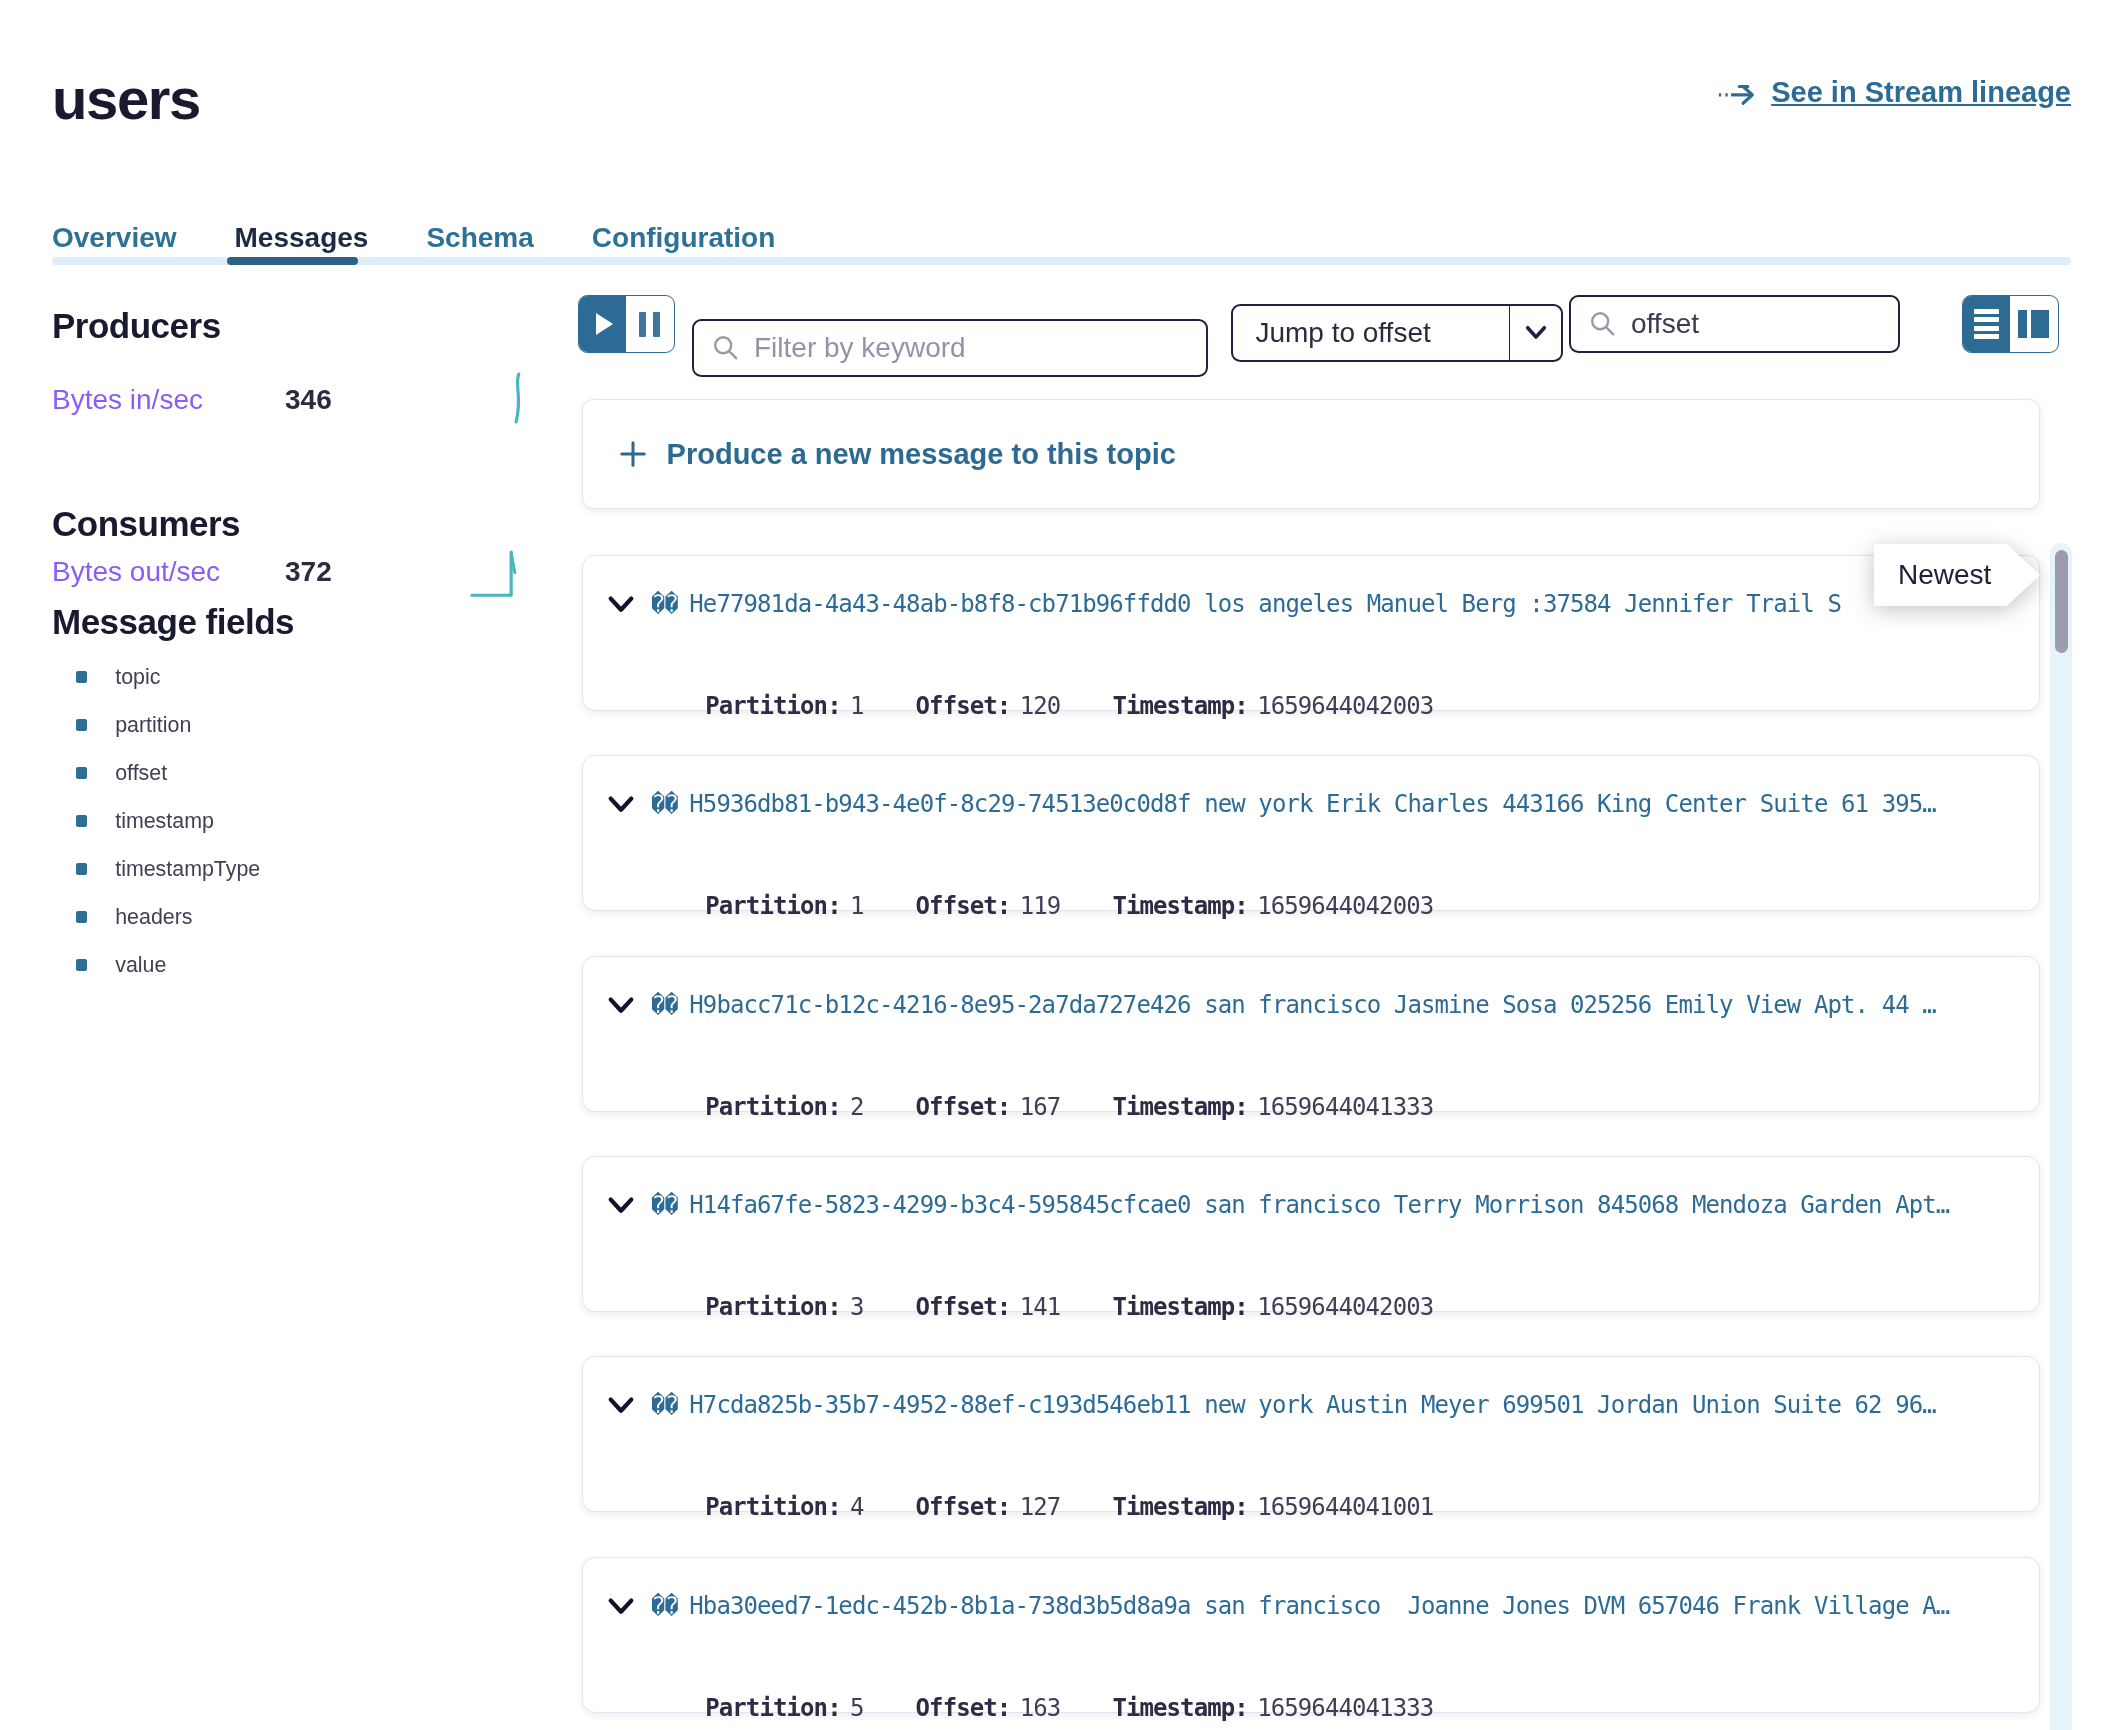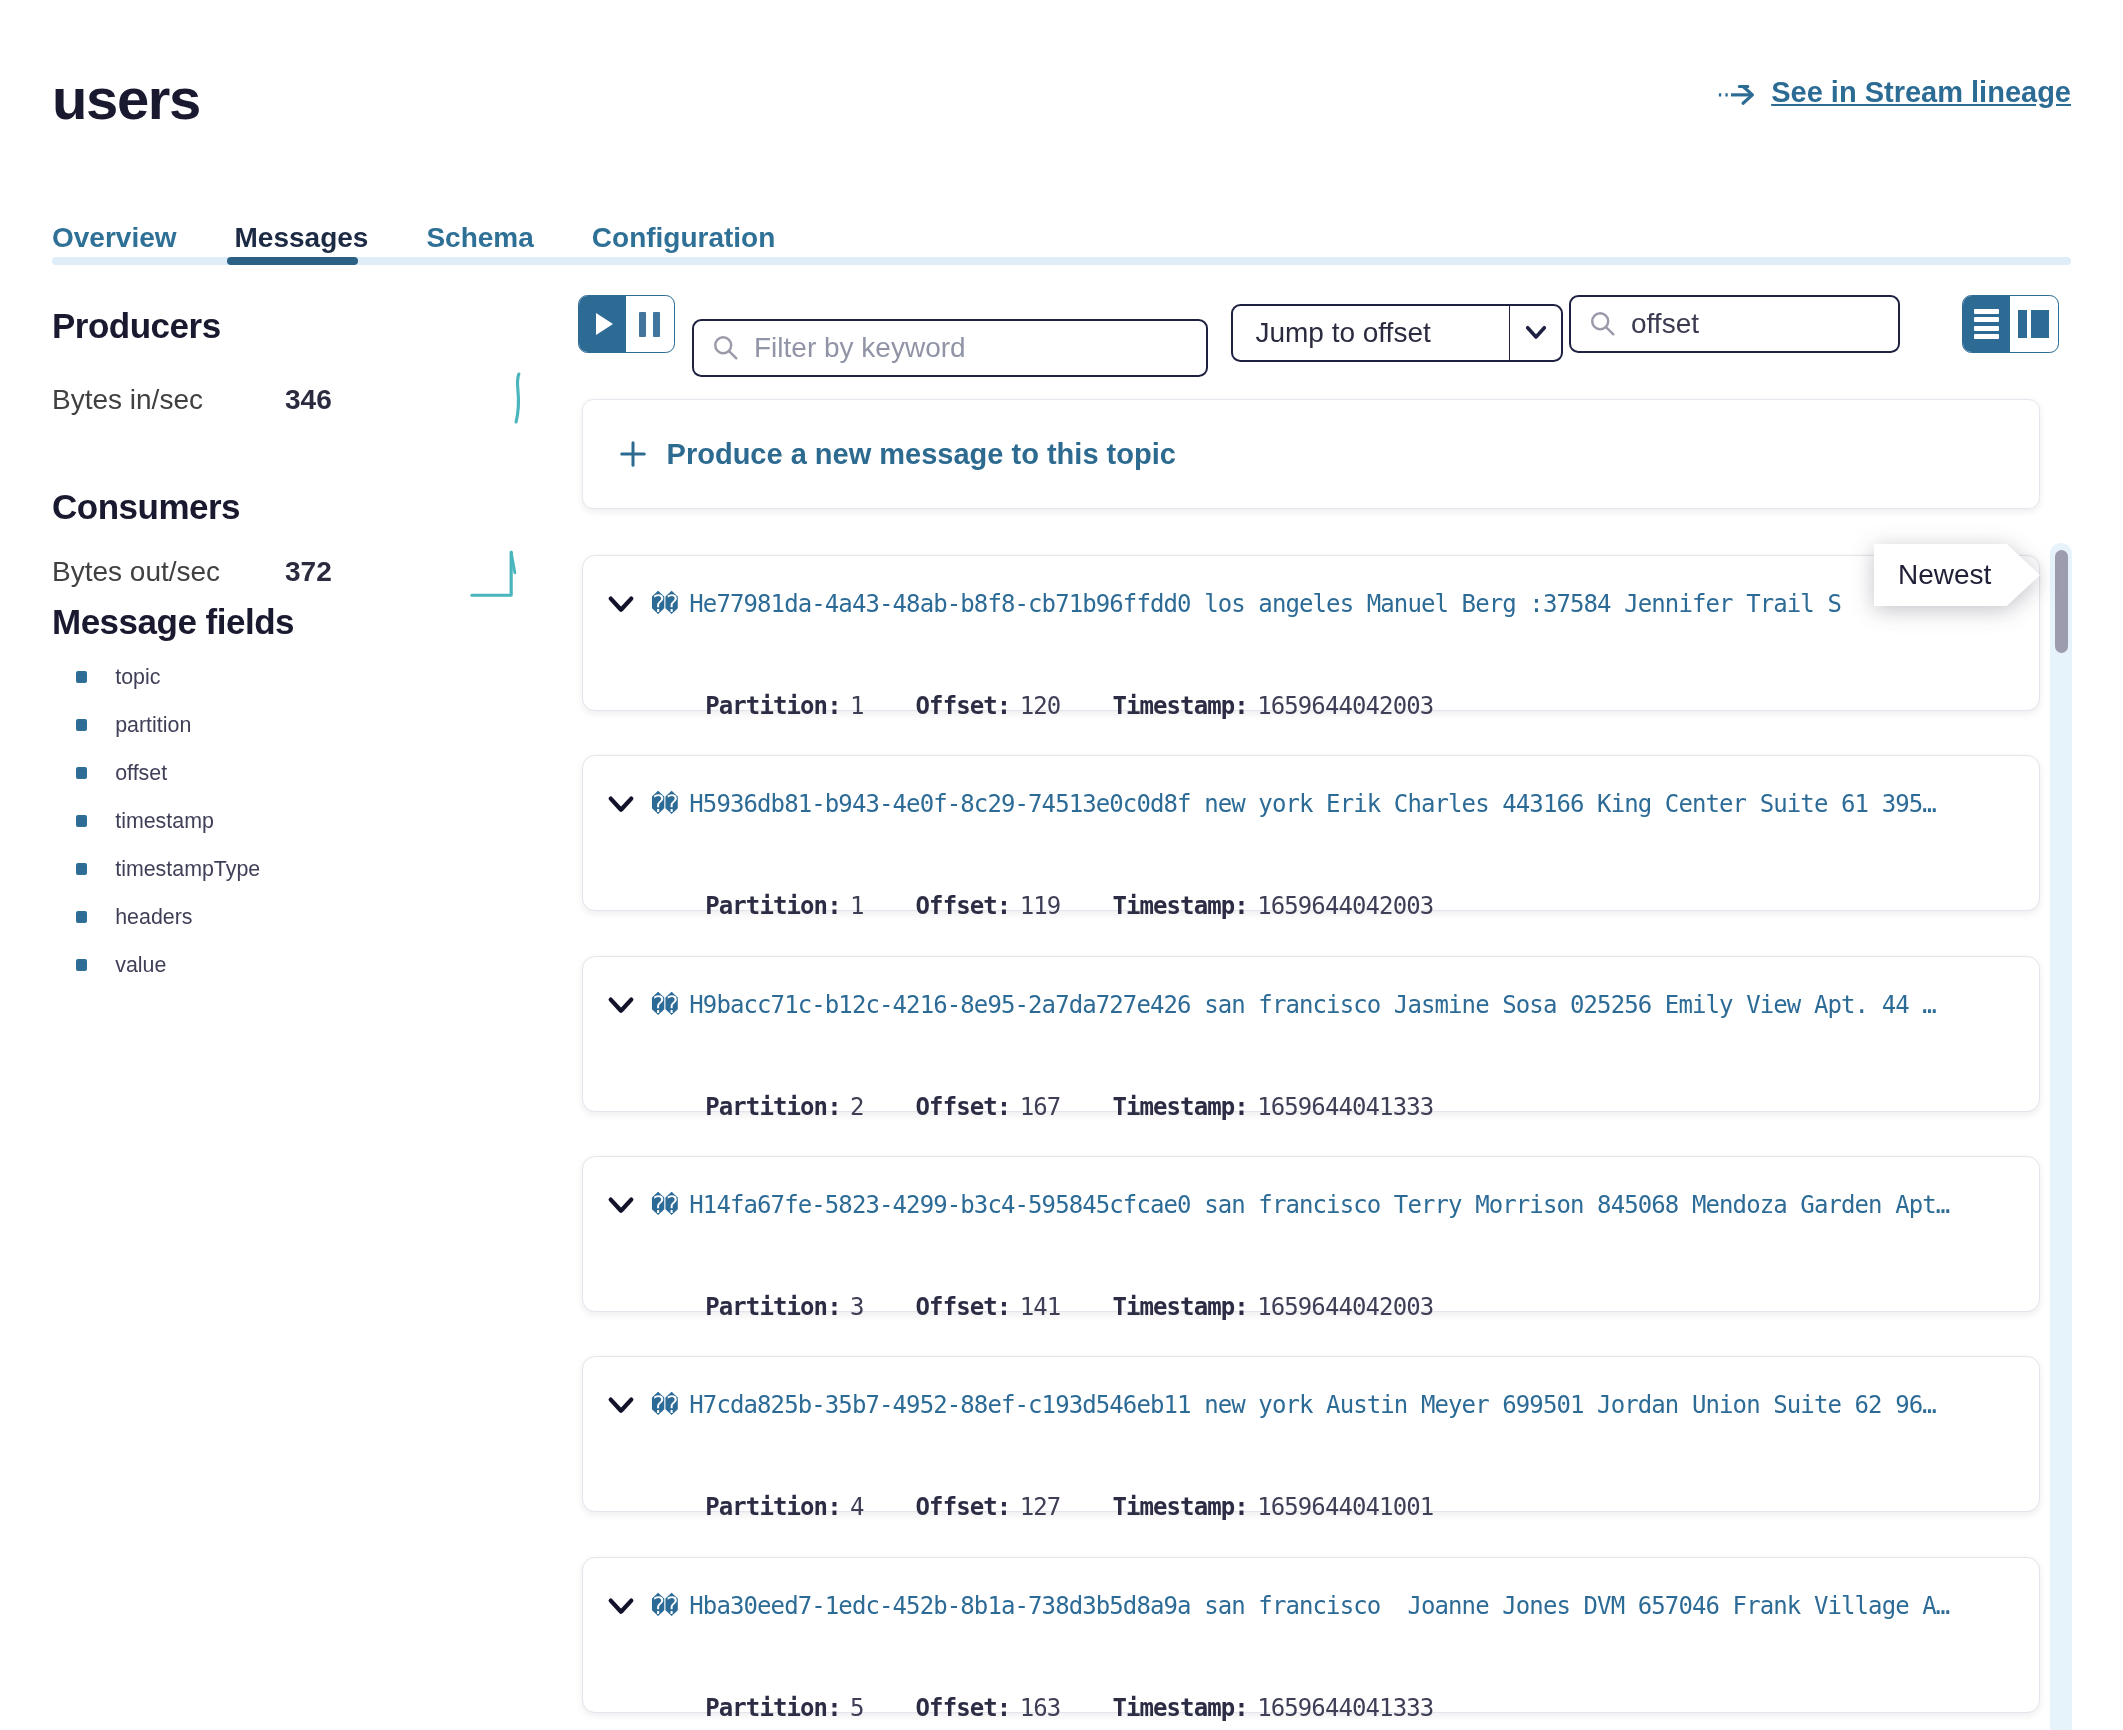--- a/index.html
+++ b/index.html
@@ -19,21 +19,21 @@
   .tabbar { position:absolute; left:52px; top:257px; width:2019px; height:8.4px;
     background:#deedf8; border-radius:4.7px; }
   .tabbar .indicator { position:absolute; left:175px; top:0; width:131px; height:8.4px;
     background:#2c6186; border-radius:4.7px; }
 
   
   .h2 { position:absolute; left:52px; font-size:35px; font-weight:800; color:#191930;
     letter-spacing:-0.5px; }
   .stat-row { position:absolute; left:52px; width:477px; display:grid;
     grid-template-columns:233px 1fr auto; align-items:center; }
-  .stat-label { font-size:28px; color:#404040; }
+  .stat-label { font-size:28px; color:#8b5cf6; }
   .stat-value { font-size:28px; color:#2b2b40;font-weight:bold; }
   .spark { justify-self:end; }
 
   .fields-list { position:absolute; left:52px; top:653px; width:447px; }
   .field-item { height:48px; display:flex; align-items:center; gap:28px; cursor:pointer; }
   .bullet { width:11.2px; height:11.2px; border-radius:1.9px; background:#2e6e96; margin-left:24px; }
   .field-label { font-size:21.4px; color:#3f3f58; }
 
   
   .seg-group { position:absolute; top:295px; height:58px; border:1.9px solid #2d6a94;
@@ -130,21 +130,21 @@
 <div class="stat-row" style="top:371px;">
   <span class="stat-label">Bytes in/sec</span>
   <span class="stat-value">346</span>
   <span class="spark">
     <svg width="24" height="54" viewBox="0 0 26 58">
       <path d="M15 3 C10 16 19 26 12 55" fill="none" stroke="#49b5bd" stroke-width="3.4" stroke-linecap="round"></path>
     </svg>
   </span>
 </div>
 
-<div class="h2" style="top:487px;">Consumers</div>
+<div class="h2" style="top:504px;">Consumers</div>
 <div class="stat-row" style="top:541px;">
   <span class="stat-label">Bytes out/sec</span>
   <span class="stat-value">372</span>
   <span class="spark">
     <svg width="60" height="58" viewBox="0 0 64 62">
       <path d="M3 58 L45 58 L45 12" fill="none" stroke="#49b5bd" stroke-width="3.4" stroke-linecap="round" stroke-linejoin="round"></path>
       <path d="M45 12 L49 34" fill="none" stroke="#49b5bd" stroke-width="3" stroke-linecap="round"></path>
     </svg>
   </span>
 </div>

